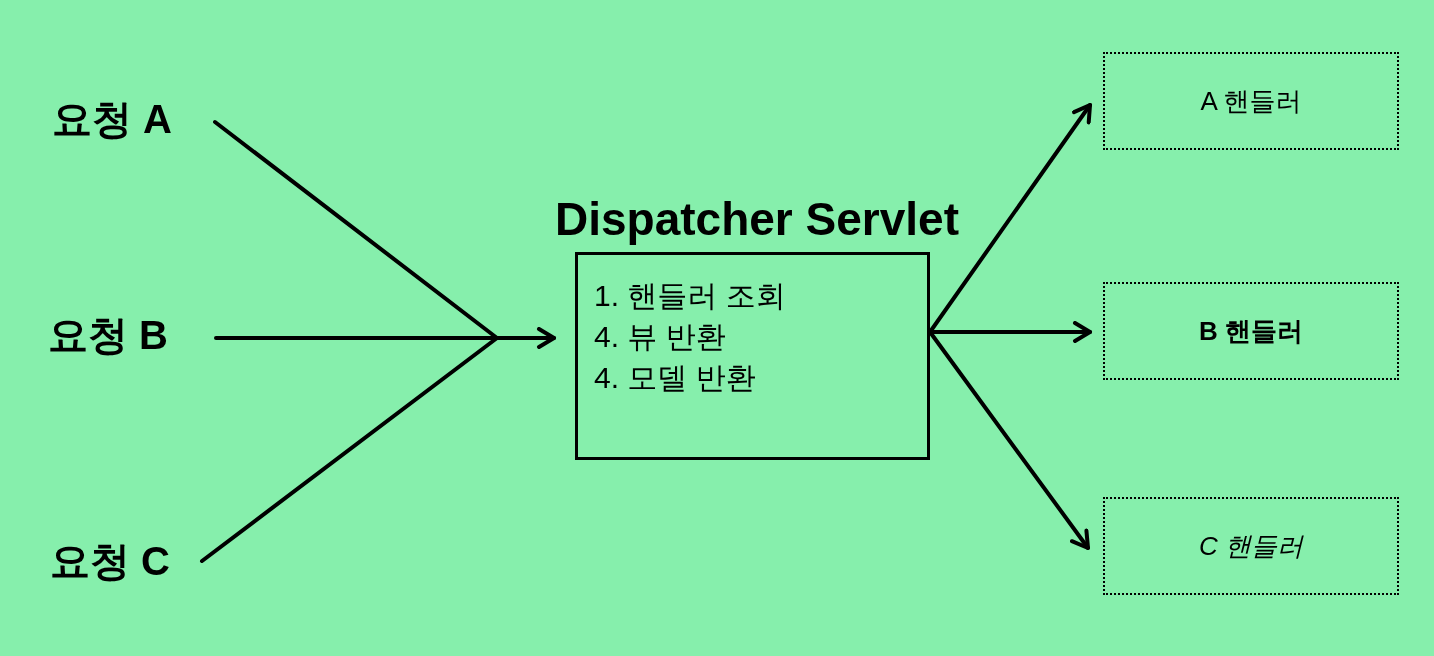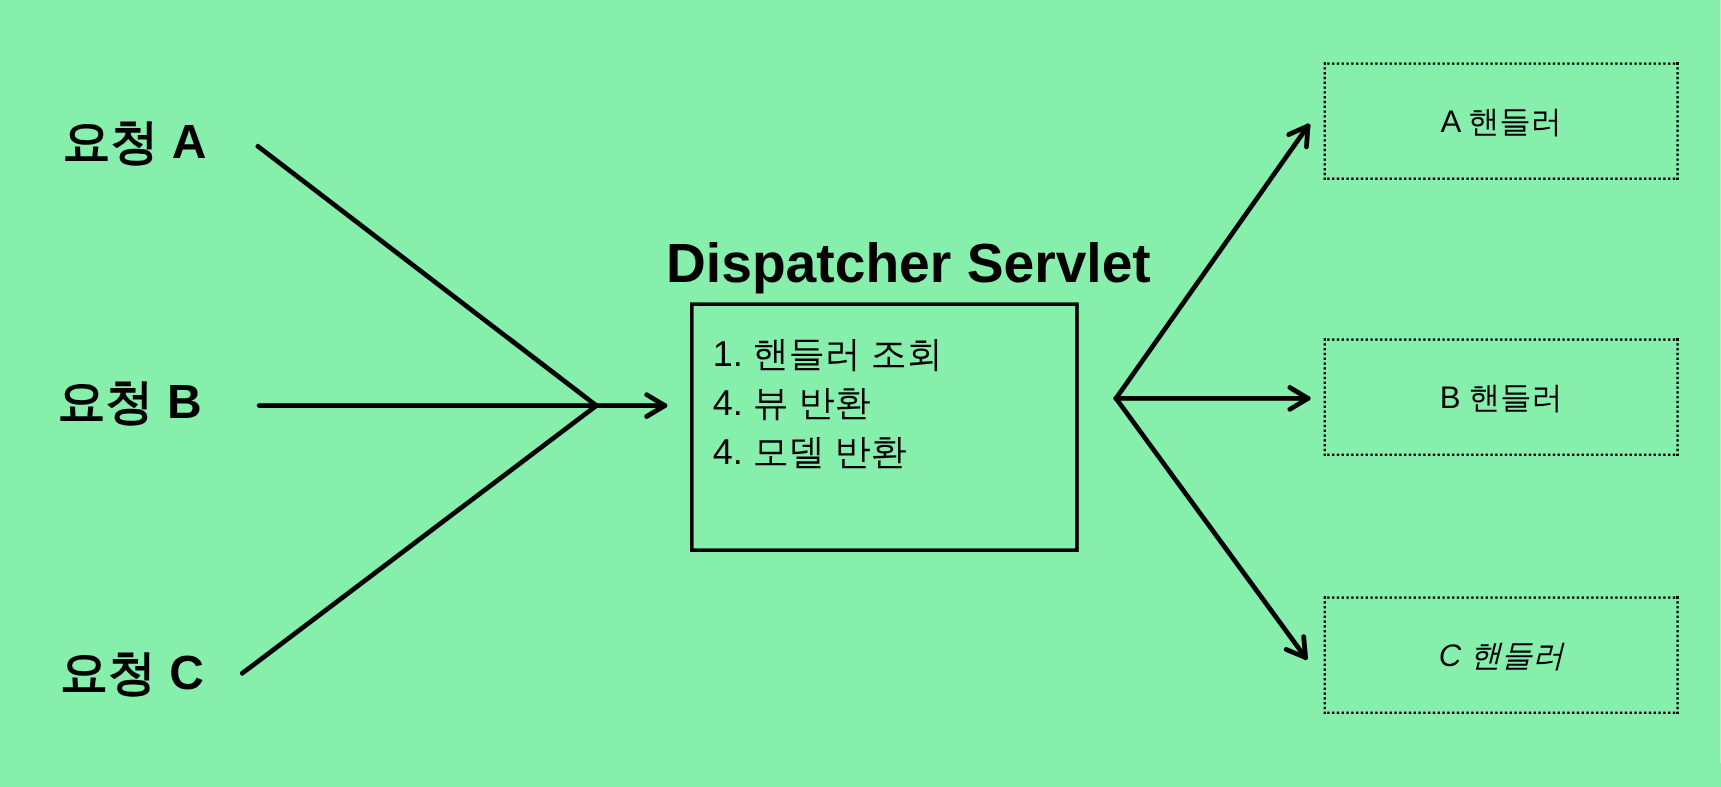--- a/index.html
+++ b/index.html
@@ -42,21 +42,21 @@
     text-align: center;
     font-size: 46px;
     font-weight: bold;
     line-height: 1;
     white-space: nowrap;
   }
   .dispatcher-box {
     position: absolute;
     left: 575px;
     top: 252px;
-    width: 324px;
+    width: 355px;
     height: 208px;
     border: 3px solid #000000;
     box-sizing: border-box;
     padding: 20px 0 0 16px;
   }
   .dispatcher-step {
     font-size: 30px;
     line-height: 41px;
     white-space: nowrap;
   }
@@ -68,21 +68,21 @@
     height: 98px;
     border: 2px dotted #000000;
     box-sizing: border-box;
     display: flex;
     align-items: center;
     justify-content: center;
     font-size: 26px;
     white-space: nowrap;
   }
   .handler-a { top: 52px;  }
-  .handler-b { top: 282px; }
+  .handler-b { top: 282px; font-weight: bold; }
   .handler-c { top: 497px; font-style: italic; }
 </style>
 </head>
 <body>
 
 <div class="canvas">
 
   <svg class="arrow-layer" viewBox="0 0 1434 656" xmlns="http://www.w3.org/2000/svg" aria-hidden="true">
     <defs>
       <marker id="arrowhead" viewBox="0 0 22 22" markerWidth="22" markerHeight="22" refX="19" refY="11" orient="auto" markerUnits="userSpaceOnUse">

